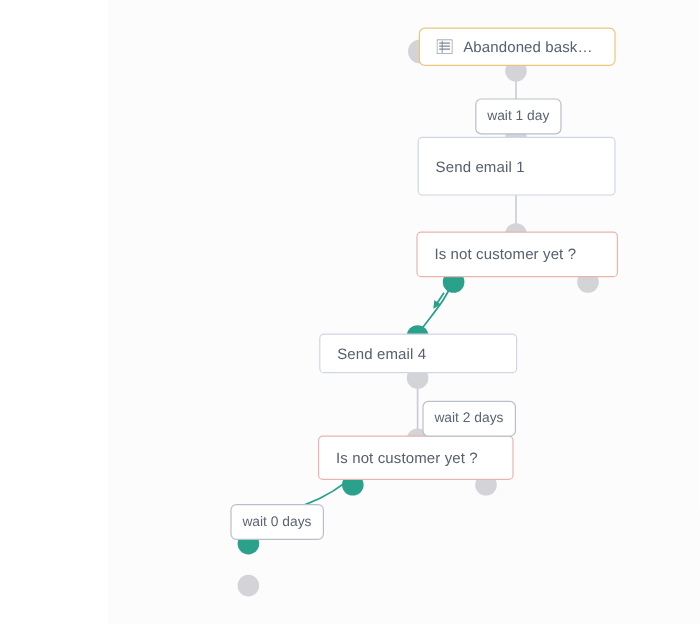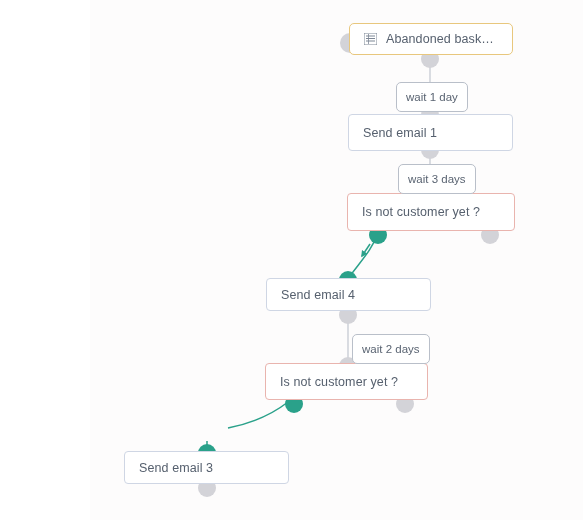--- a/index.html
+++ b/index.html
@@ -151,28 +151,25 @@
     </svg>
     <span class="node-label">Abandoned baskets c...</span>
   </div>
   <div class="handle" style="left:421px; top:50px;"></div>
 
   <div class="wait-pill" style="left:396px; top:82px;">
     <span>wait 1 day</span>
   </div>
 
   <div class="handle" style="left:421px; top:106px;"></div>
-  <div class="node" style="left:348px; top:114px; width:165px; height:37px;">
+  <div class="node" style="left:348px; top:114px; width:165px; height:49px;">
     <span class="node-label">Send email 1</span>
   </div>
   <div class="handle" style="left:421px; top:141px;"></div>
 
-  <div class="wait-pill" style="left:398px; top:164px;">
-    <span>wait 3 days</span>
-  </div>
 
   <div class="handle" style="left:421px; top:186px;"></div>
   <div class="node condition" style="left:347px; top:193px; width:168px; height:38px;">
     <span class="node-label">Is not customer yet ?</span>
   </div>
   <div class="handle green" style="left:369px; top:226px;"></div>
   <div class="handle" style="left:481px; top:226px;"></div>
 
   <div class="handle green" style="left:339px; top:271px;"></div>
   <div class="node" style="left:266px; top:278px; width:165px; height:33px;">
@@ -184,20 +181,20 @@
     <span>wait 2 days</span>
   </div>
 
   <div class="handle" style="left:339px; top:357px;"></div>
   <div class="node condition" style="left:265px; top:363px; width:163px; height:37px;">
     <span class="node-label">Is not customer yet ?</span>
   </div>
   <div class="handle green" style="left:285px; top:395px;"></div>
   <div class="handle" style="left:396px; top:395px;"></div>
 
+  <div class="wait-pill" style="left:192px; top:420px;">
+    <span>wait 0 days</span>
+  </div>
 
   <div class="handle green" style="left:198px; top:444px;"></div>
-  <div class="node" style="left:124px; top:451px; width:165px; height:33px;">
-    <span class="node-label">Send email 3</span>
-  </div>
   <div class="handle" style="left:198px; top:479px;"></div>
 
 </div>
 
 </body></html>

